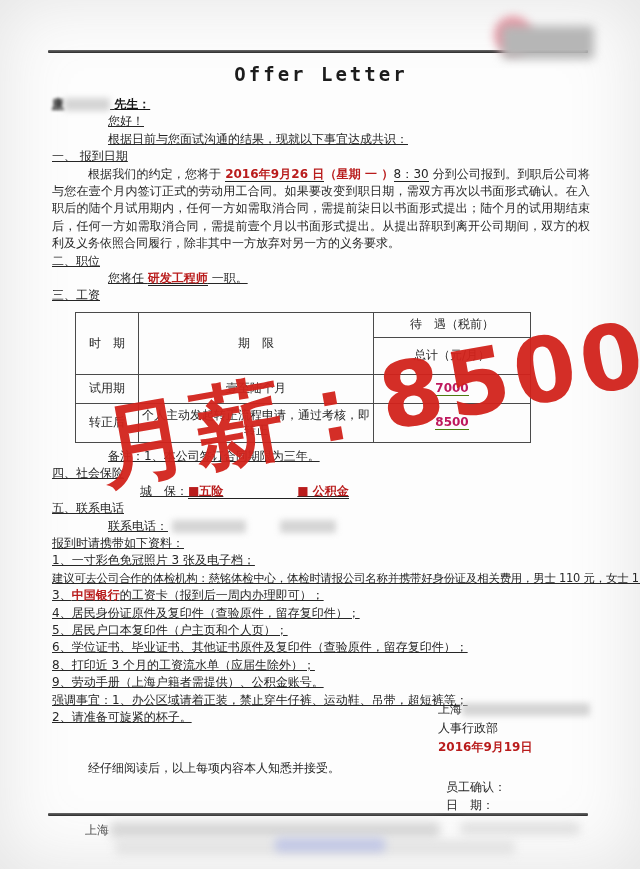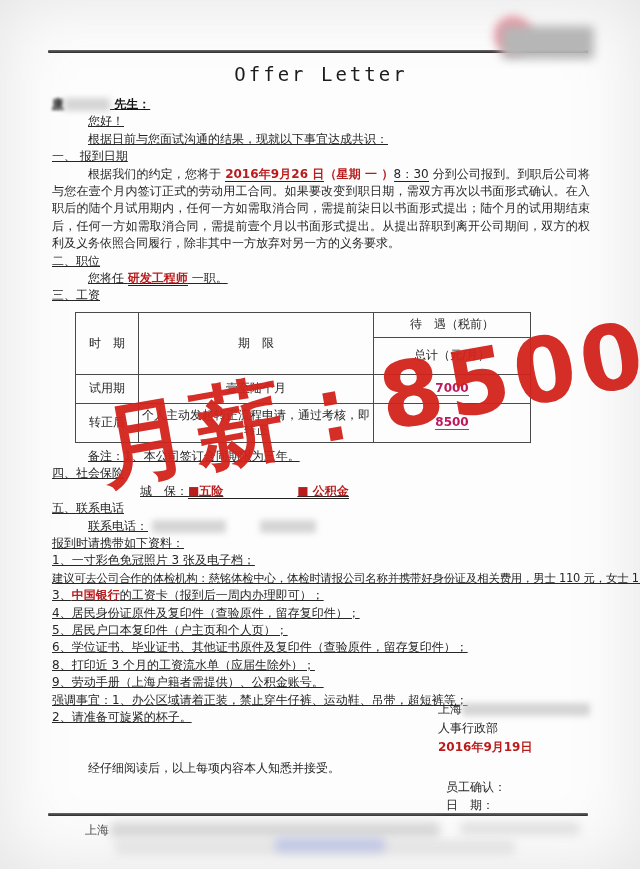--- a/index.html
+++ b/index.html
@@ -12,24 +12,24 @@
     background:linear-gradient(#6a6a6a,#2b2b2b);border-radius:1px;}
   .rule-top{top:50px;}
   .rule-bottom{top:813px;}
   
   .redact{display:inline-block;vertical-align:middle;background:#c7c7c7;
     filter:blur(3px);opacity:.75;height:13px;border-radius:2px;}
   .blurbox{position:absolute;filter:blur(5px);border-radius:4px;}
   
   .content{position:absolute;left:52px;top:56px;width:538px;}
   .title{text-align:center;font-family:"DejaVu Sans Mono","Liberation Mono",monospace;
-    font-weight:normal;font-size:19px;letter-spacing:3px;color:#1c1c1c;
+    font-weight:bold;font-size:19px;letter-spacing:3px;color:#1c1c1c;
     margin:6px 0 10px 0;line-height:24px;}
   .ln{line-height:17.4px;text-decoration:underline;}
-  .ind{margin-left:36px;}
+  .ind{margin-left:56px;}
   .b{font-weight:bold;color:#b91c1c;}
   .u{border-bottom:1px solid #222;}
   .salutation{font-weight:bold;color:#161616;}
   .para{text-align:justify;text-indent:36px;line-height:17.4px;}
   .heading{line-height:17.4px;}
   
   table.salary{border-collapse:collapse;margin:7px 0 5px 23px;table-layout:fixed;}
   table.salary td{border:1px solid #4a4a4a;text-align:center;vertical-align:middle;
     padding:4px 3px;line-height:15px;}
   td.c-period{width:56px;}

